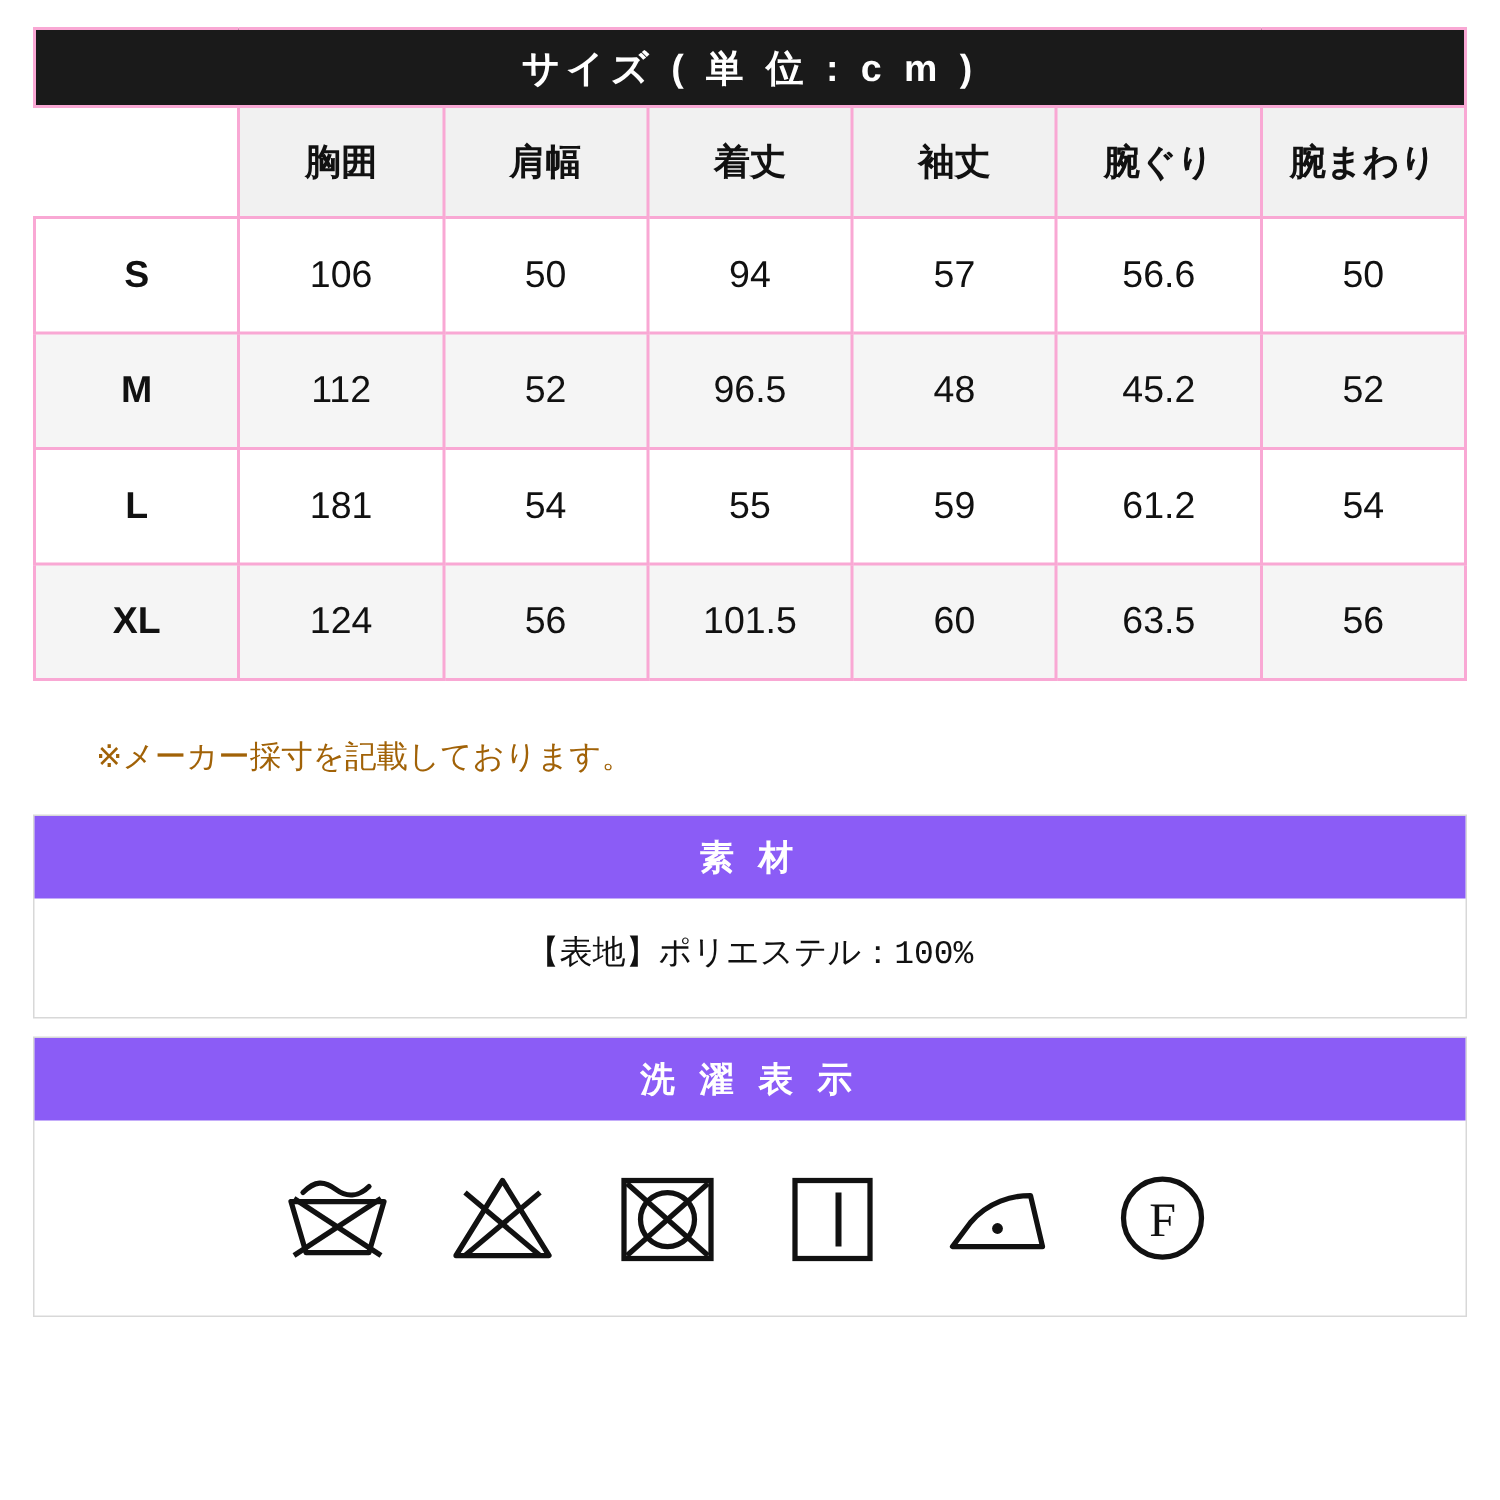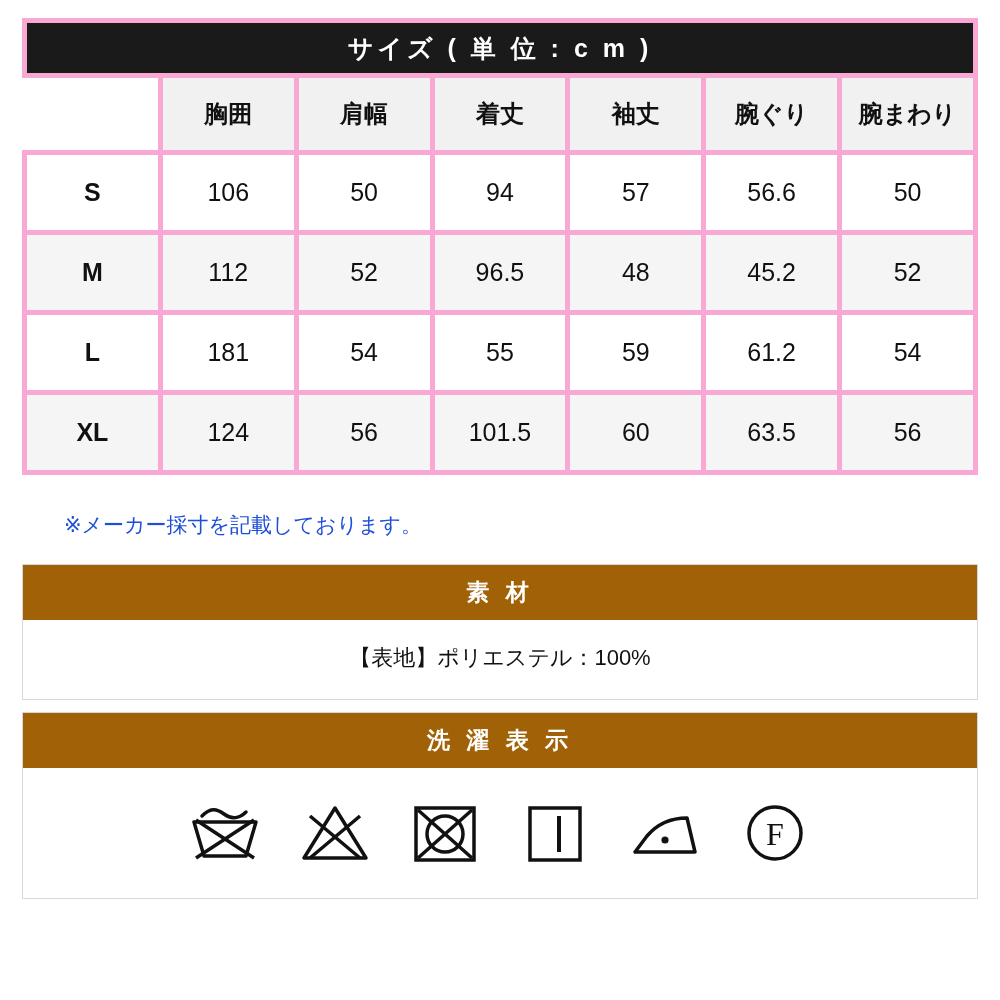--- a/index.html
+++ b/index.html
@@ -22,21 +22,21 @@
     padding: 18px 22px 0 22px;
   }
 
   
   .size-table {
     border-collapse: collapse;
     width: 956px;
     table-layout: fixed;
   }
   .size-table th, .size-table td {
-    border: 5px solid #f9a8d4;
+    border: 2px solid #f9a8d4;
     text-align: center;
     vertical-align: middle;
   }
   .table-title {
     background: #1a1a1a;
     color: #ffffff;
     font-size: 25px;
     font-weight: bold;
     letter-spacing: 4px;
     height: 48px;
@@ -69,55 +69,55 @@
   }
 
   
   .notes {
     margin: 34px 0 0 42px;
     width: 900px;
   }
   .note {
     font-size: 21px;
     line-height: 1.55;
-    color: #1d4ed8;
+    color: #a16207;
     margin-bottom: 22px;
     font-family: "DejaVu Sans", "Liberation Sans", sans-serif;
   }
   .note .indent {
     display: block;
     padding-left: 22px;
   }
 
   
   .panel {
     width: 956px;
     margin-top: 12px;
     border: 1px solid #d8d8d8;
     box-sizing: border-box;
     background: #ffffff;
   }
   .panel-header {
-    background: #a16207;
+    background: #8b5cf6;
     color: #ffffff;
     font-size: 23px;
     font-weight: bold;
     letter-spacing: 5px;
     text-align: center;
     padding: 12px 17px;
   }
   .panel-body {
     padding: 18px 0 22px 0;
     text-align: center;
   }
   .material-line {
     font-size: 22px;
     line-height: 1.8;
     color: #111111;
-    font-family: Liberation Sans, sans-serif;
+    font-family: Liberation Mono, monospace;
     text-align: center;
   }
 
   
   .care-icons {
     display: flex;
     justify-content: center;
     align-items: center;
     gap: 38px;
     padding: 14px 0 10px 0;

